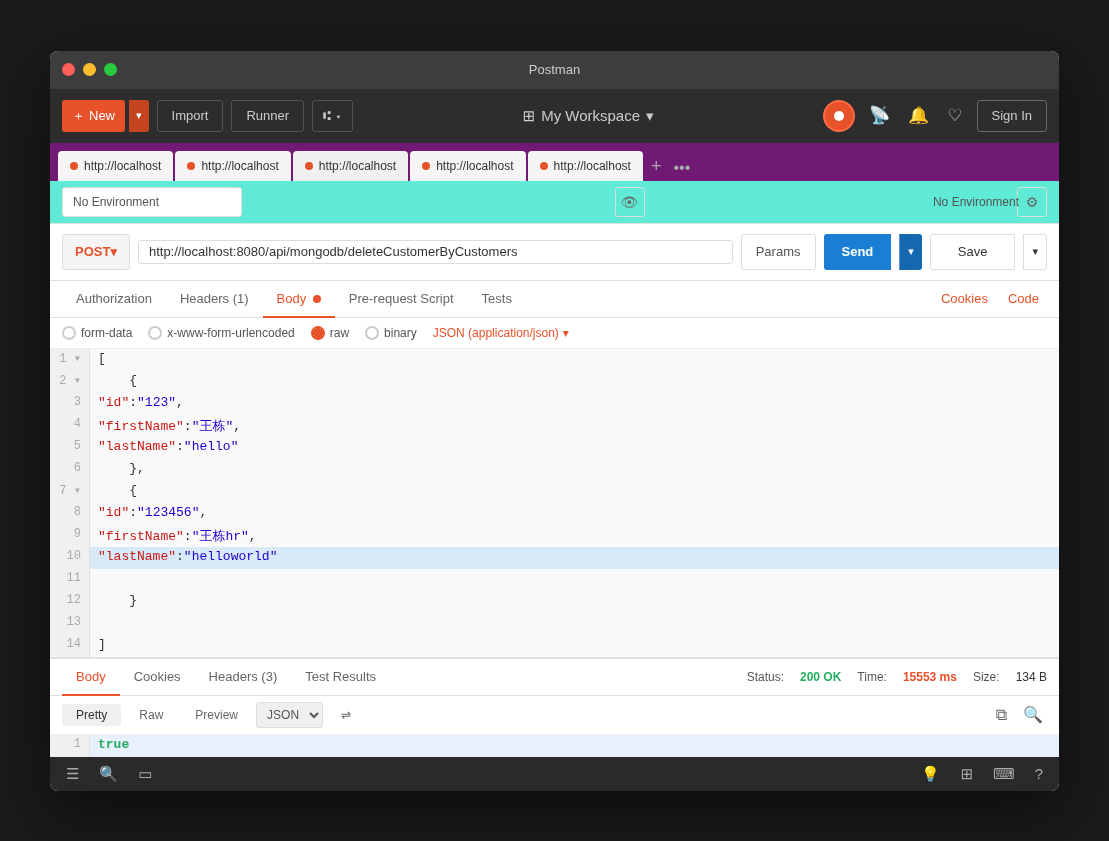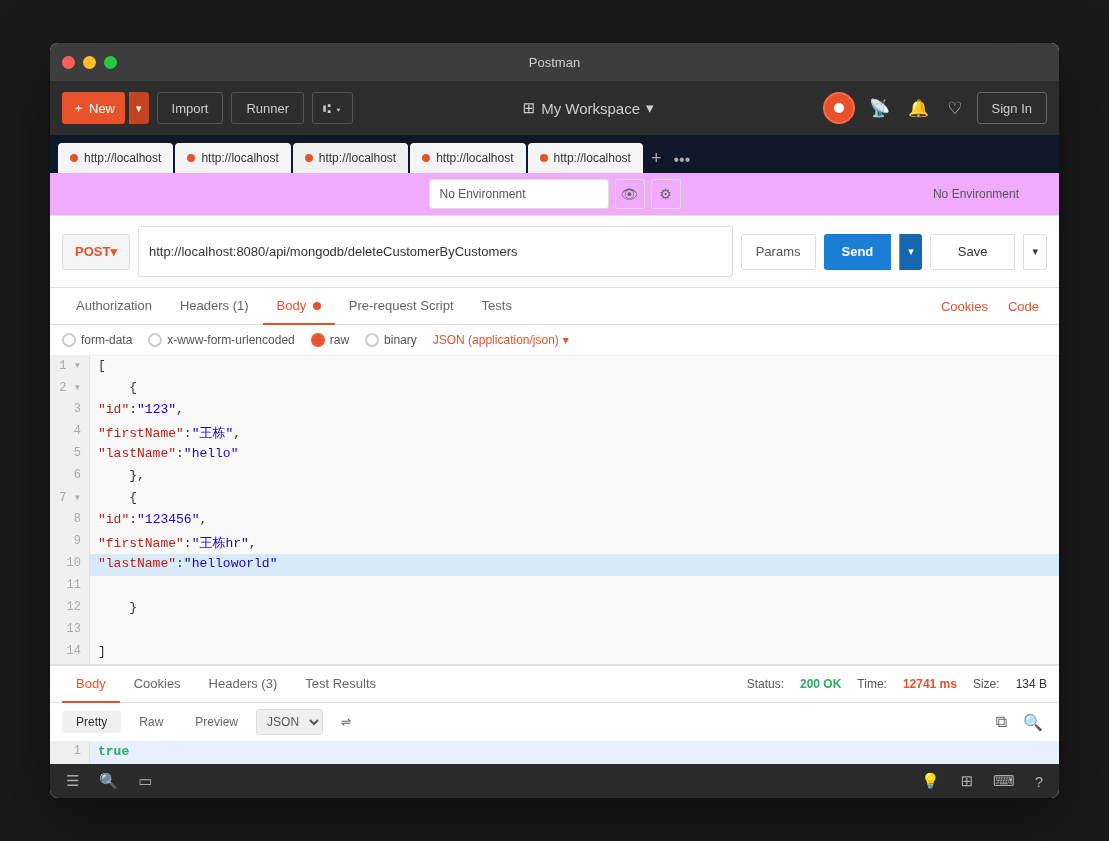--- a/index.html
+++ b/index.html
@@ -151,21 +151,21 @@
       color: #ccc;
       border: 1px solid #666;
       border-radius: 3px;
       height: 32px;
       padding: 0 14px;
       font-size: 13px;
       cursor: pointer;
     }
     
     .tabs-bar {
-      background: #0f172a;
+      background: #701a75;
       height: 38px;
       display: flex;
       align-items: flex-end;
       padding: 0 8px;
       gap: 2px;
     }
     .tab-item {
       background: #f5f5f5;
       height: 30px;
       display: flex;
@@ -247,21 +247,21 @@
       color: #e8522a;
       font-weight: bold;
       cursor: pointer;
       display: flex;
       align-items: center;
     }
     .url-input {
       flex: 1;
       border: 1px solid #ddd;
       border-radius: 3px;
-      height: 51px;
+      height: 24px;
       padding: 4px 10px;
       font-size: 13px;
       color: #333;
       outline: none;
     }
     .params-btn {
       background: transparent;
       border: 1px solid #ddd;
       border-radius: 3px;
       height: 36px;
@@ -548,22 +548,22 @@
     }
     .status-bar-right {
       margin-left: auto;
       display: flex;
       gap: 8px;
     }
     
     .env-bar-wrapper {
       display: flex;
       align-items: center;
-      justify-content: center;
-      background: #f0abfc;
+      justify-content: space-between;
+      background: #5eead4;
       padding: 6px 12px;
       border-bottom: 1px solid #e0e0e0;
       gap: 6px;
     }
   </style>
 </head>
 <body>
 
 <div class="window">
 
@@ -757,21 +757,21 @@
 
     <div class="response-tabs-bar">
       <div class="resp-tab active">Body</div>
       <div class="resp-tab">Cookies</div>
       <div class="resp-tab">Headers (3)</div>
       <div class="resp-tab">Test Results</div>
       <div class="resp-status">
         <span>Status:</span>
         <span class="status-ok">200 OK</span>
         <span>Time:</span>
-        <span class="status-time">12741 ms</span>
+        <span class="status-time">15553 ms</span>
         <span>Size:</span>
         <span class="status-size">134 B</span>
       </div>
     </div>
 
     <div class="resp-format-bar">
       <button class="resp-format-btn active">Pretty</button>
       <button class="resp-format-btn">Raw</button>
       <button class="resp-format-btn">Preview</button>
       <select class="resp-format-select">

